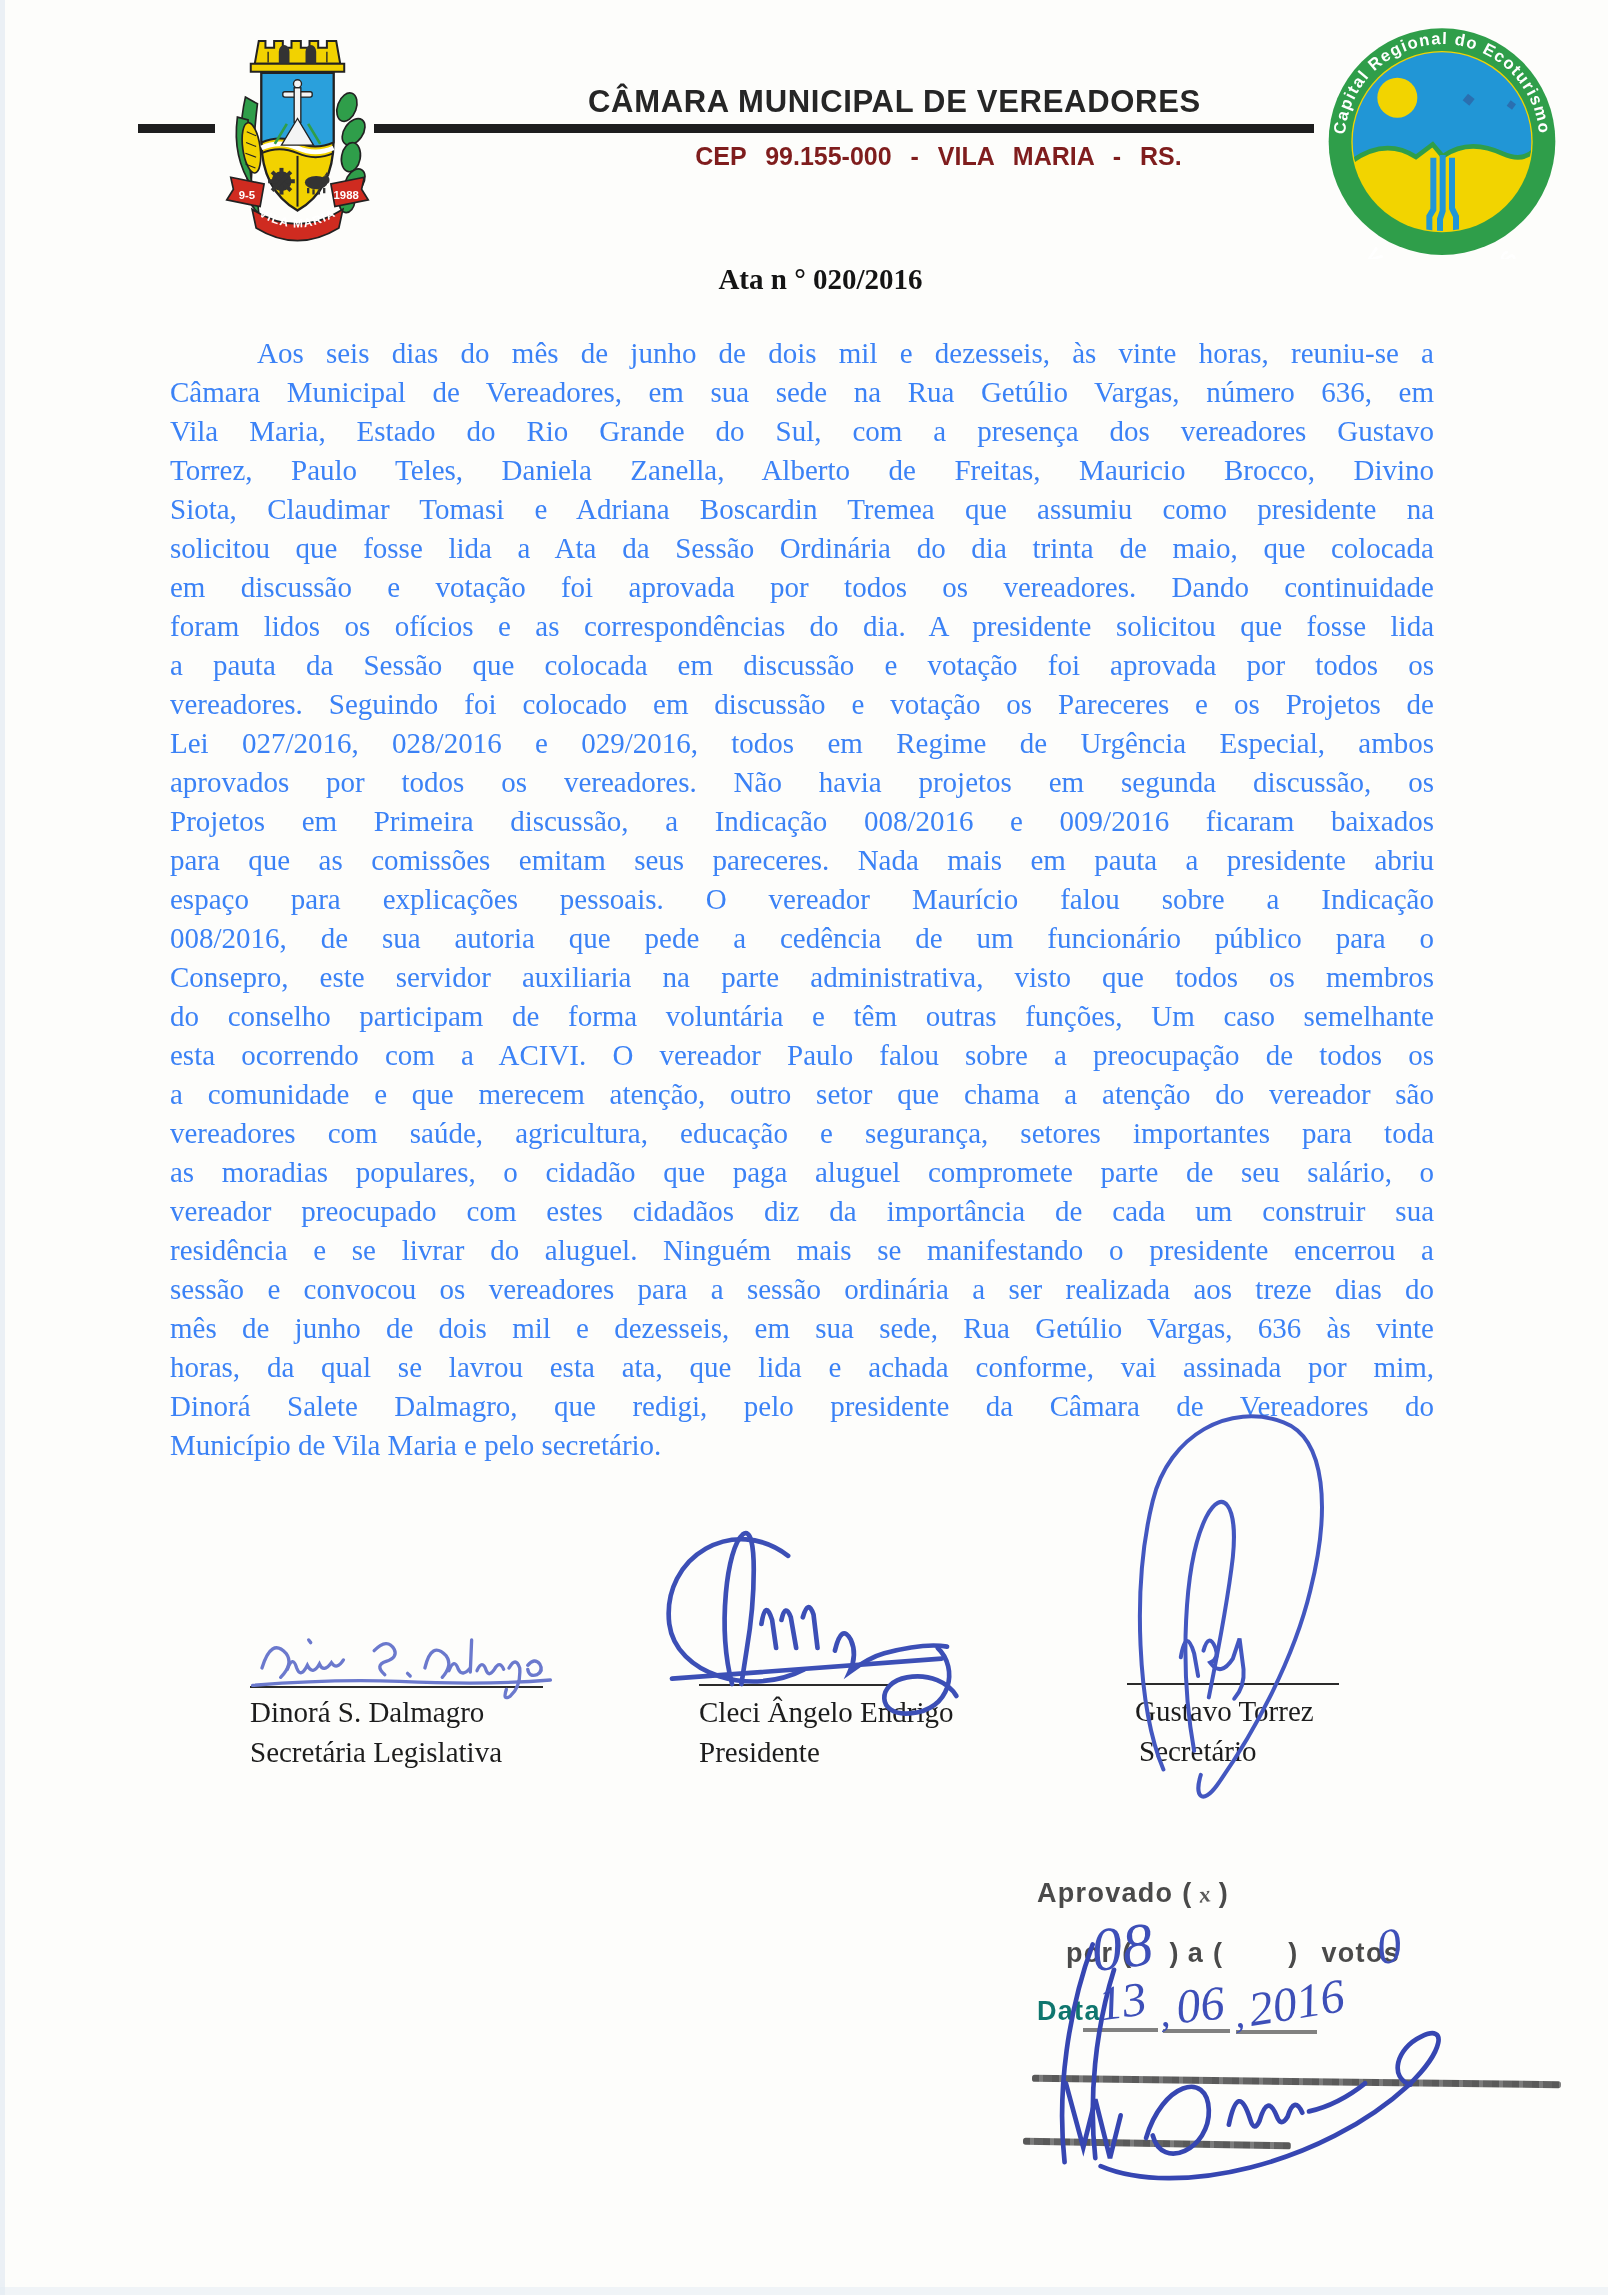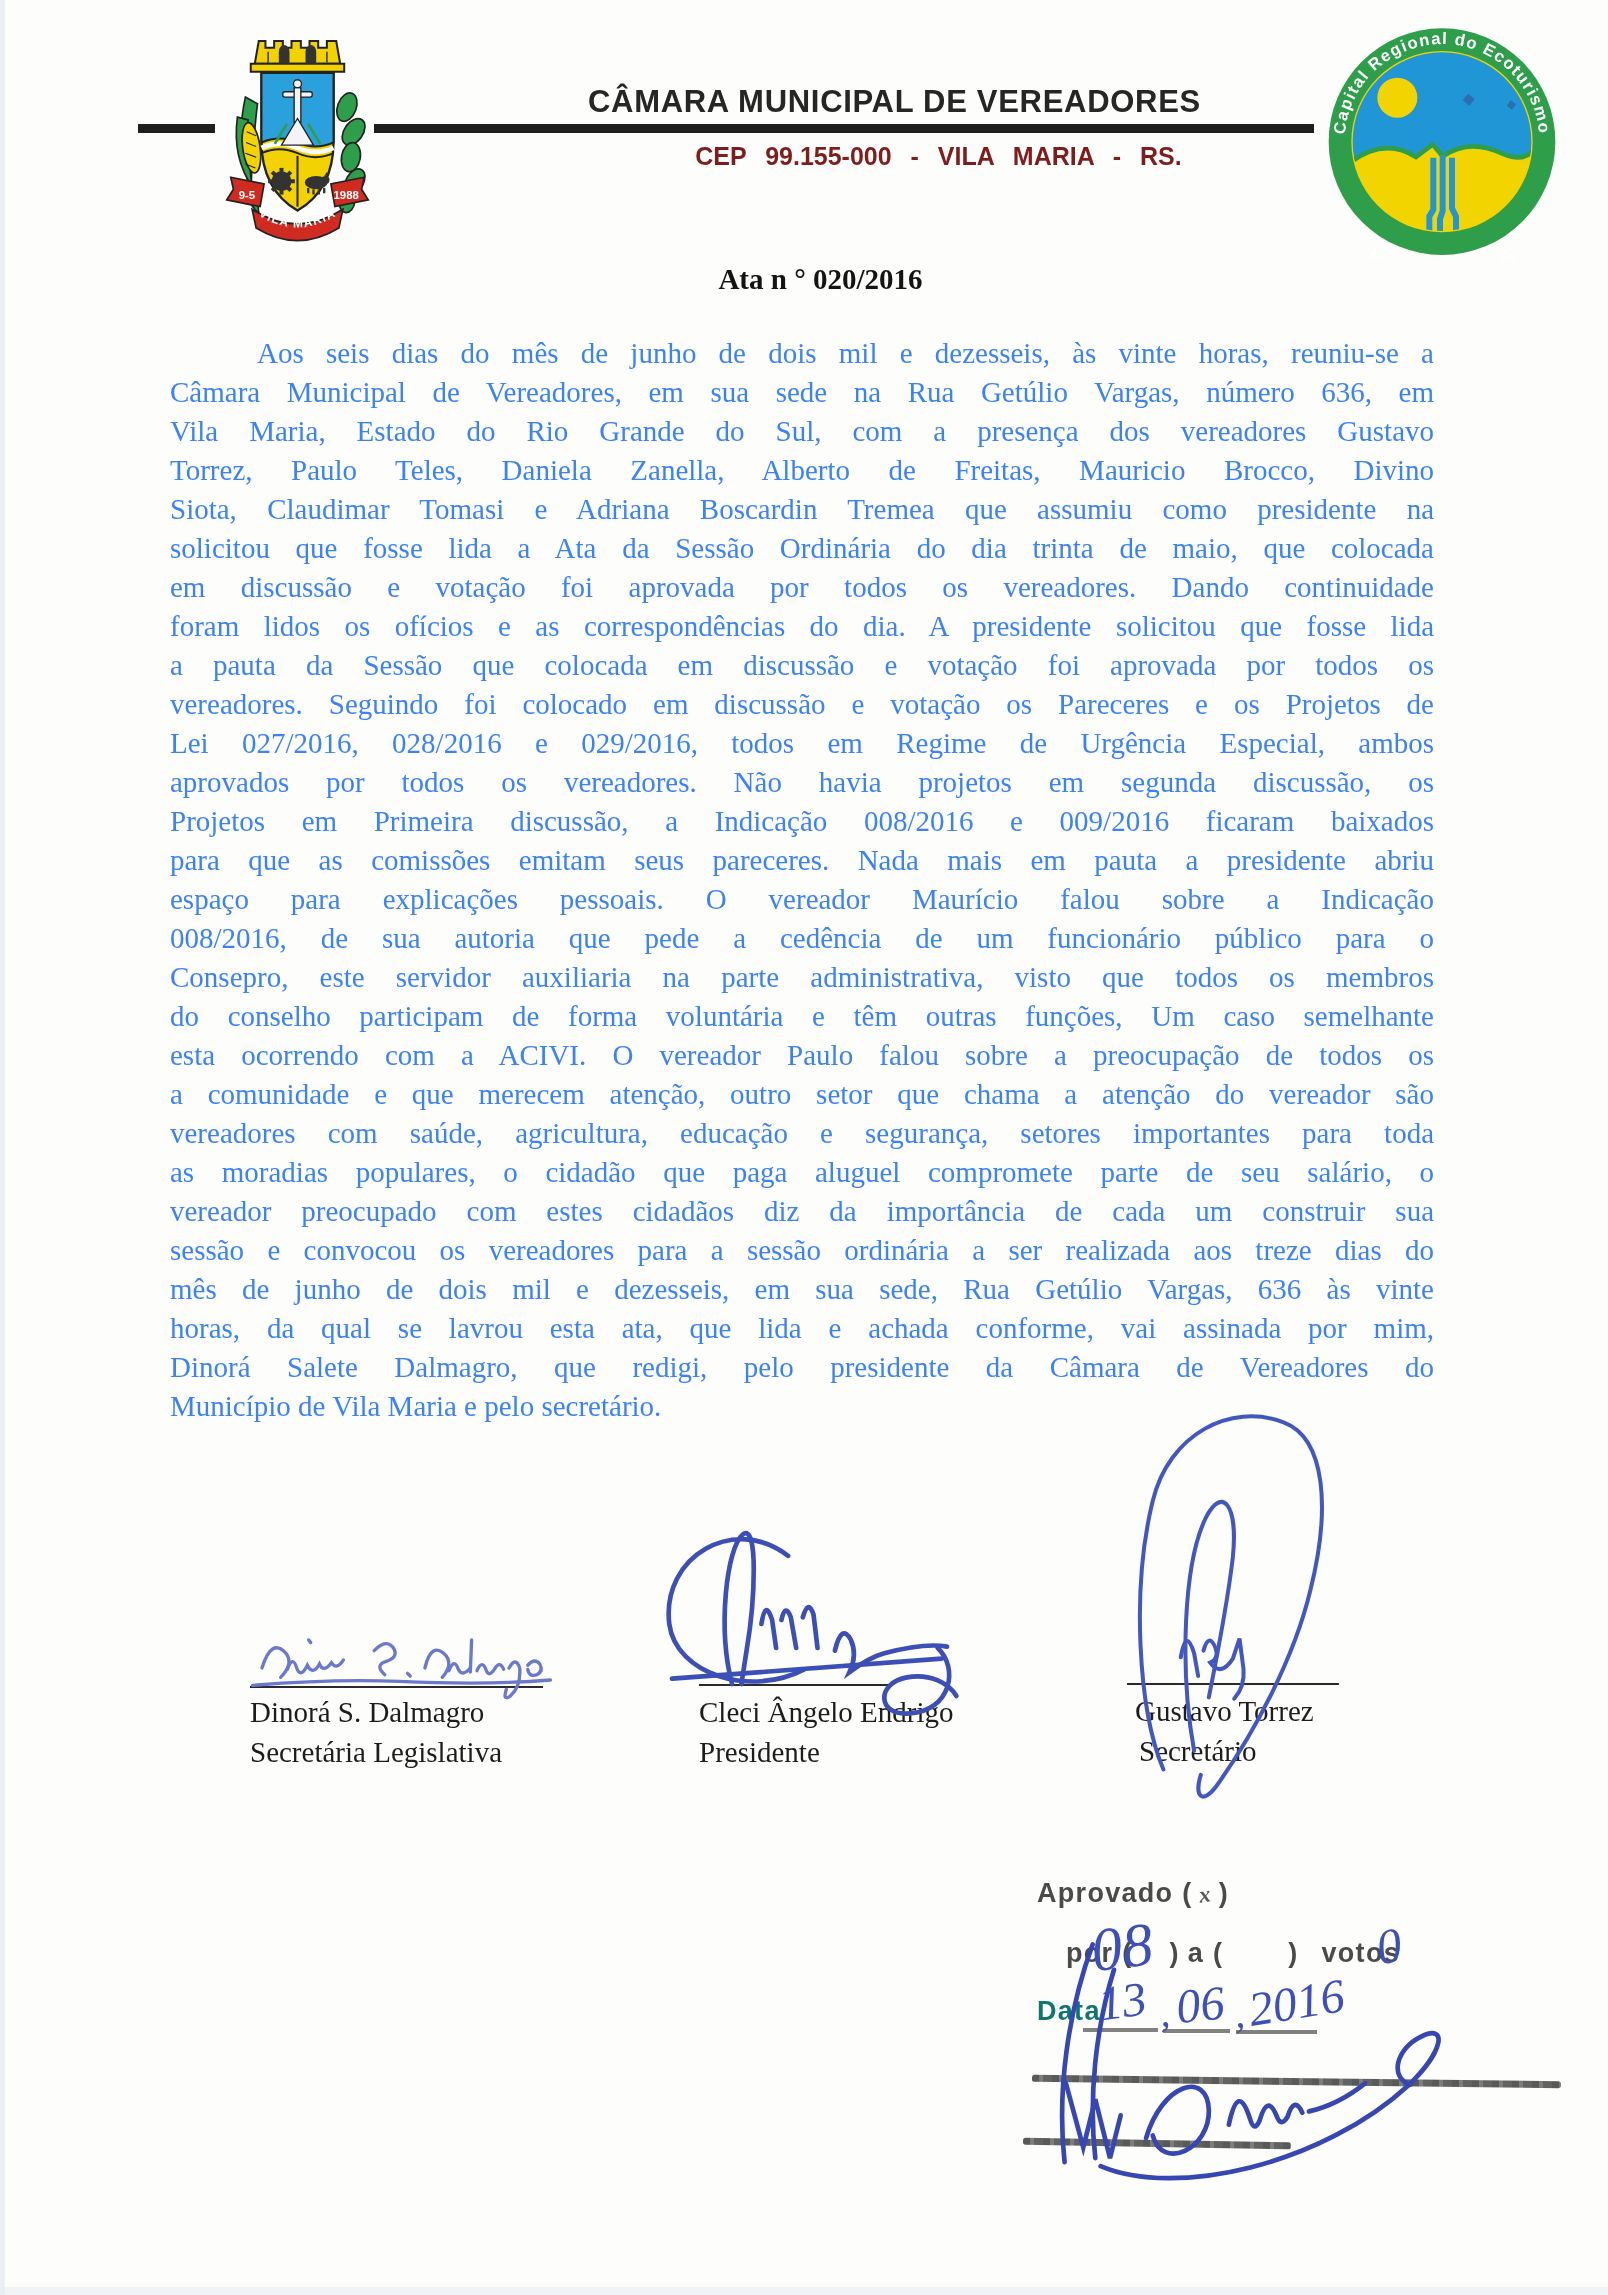--- a/index.html
+++ b/index.html
@@ -191,20 +191,21 @@
       <div class="body-line">para que as comissões emitam seus pareceres. Nada mais em pauta a presidente abriu</div>
       <div class="body-line">espaço para explicações pessoais. O vereador Maurício falou sobre a Indicação</div>
       <div class="body-line">008/2016, de sua autoria que pede a cedência de um funcionário público para o</div>
       <div class="body-line">Consepro, este servidor auxiliaria na parte administrativa, visto que todos os membros</div>
       <div class="body-line">do conselho participam de forma voluntária e têm outras funções, Um caso semelhante</div>
       <div class="body-line">esta ocorrendo com a ACIVI. O vereador Paulo falou sobre a preocupação de todos os</div>
       <div class="body-line">a comunidade e que merecem atenção, outro setor que chama a atenção do vereador são</div>
       <div class="body-line">vereadores com saúde, agricultura, educação e segurança, setores importantes para toda</div>
       <div class="body-line">as moradias populares, o cidadão que paga aluguel compromete parte de seu salário, o</div>
       <div class="body-line">vereador preocupado com estes cidadãos diz da importância de cada um construir sua</div>
+      <div class="body-line">residência e se livrar do aluguel. Ninguém mais se manifestando o presidente encerrou a</div>
       <div class="body-line">sessão e convocou os vereadores para a sessão ordinária a ser realizada aos treze dias do</div>
       <div class="body-line">mês de junho de dois mil e dezesseis, em sua sede, Rua Getúlio Vargas, 636 às vinte</div>
       <div class="body-line">horas, da qual se lavrou esta ata, que lida e achada conforme, vai assinada por mim,</div>
       <div class="body-line">Dinorá Salete Dalmagro, que redigi, pelo presidente da Câmara de Vereadores do</div>
       <div class="body-line">Município de Vila Maria e pelo secretário.</div>
     </div>
 
   <div class="sig-line" style="left:250px;top:1686px;width:293px;"></div>
   <div class="sig-name" style="left:250px;top:1696px;">Dinorá S. Dalmagro</div>
   <div class="sig-role" style="left:250px;top:1736px;">Secretária Legislativa</div>

